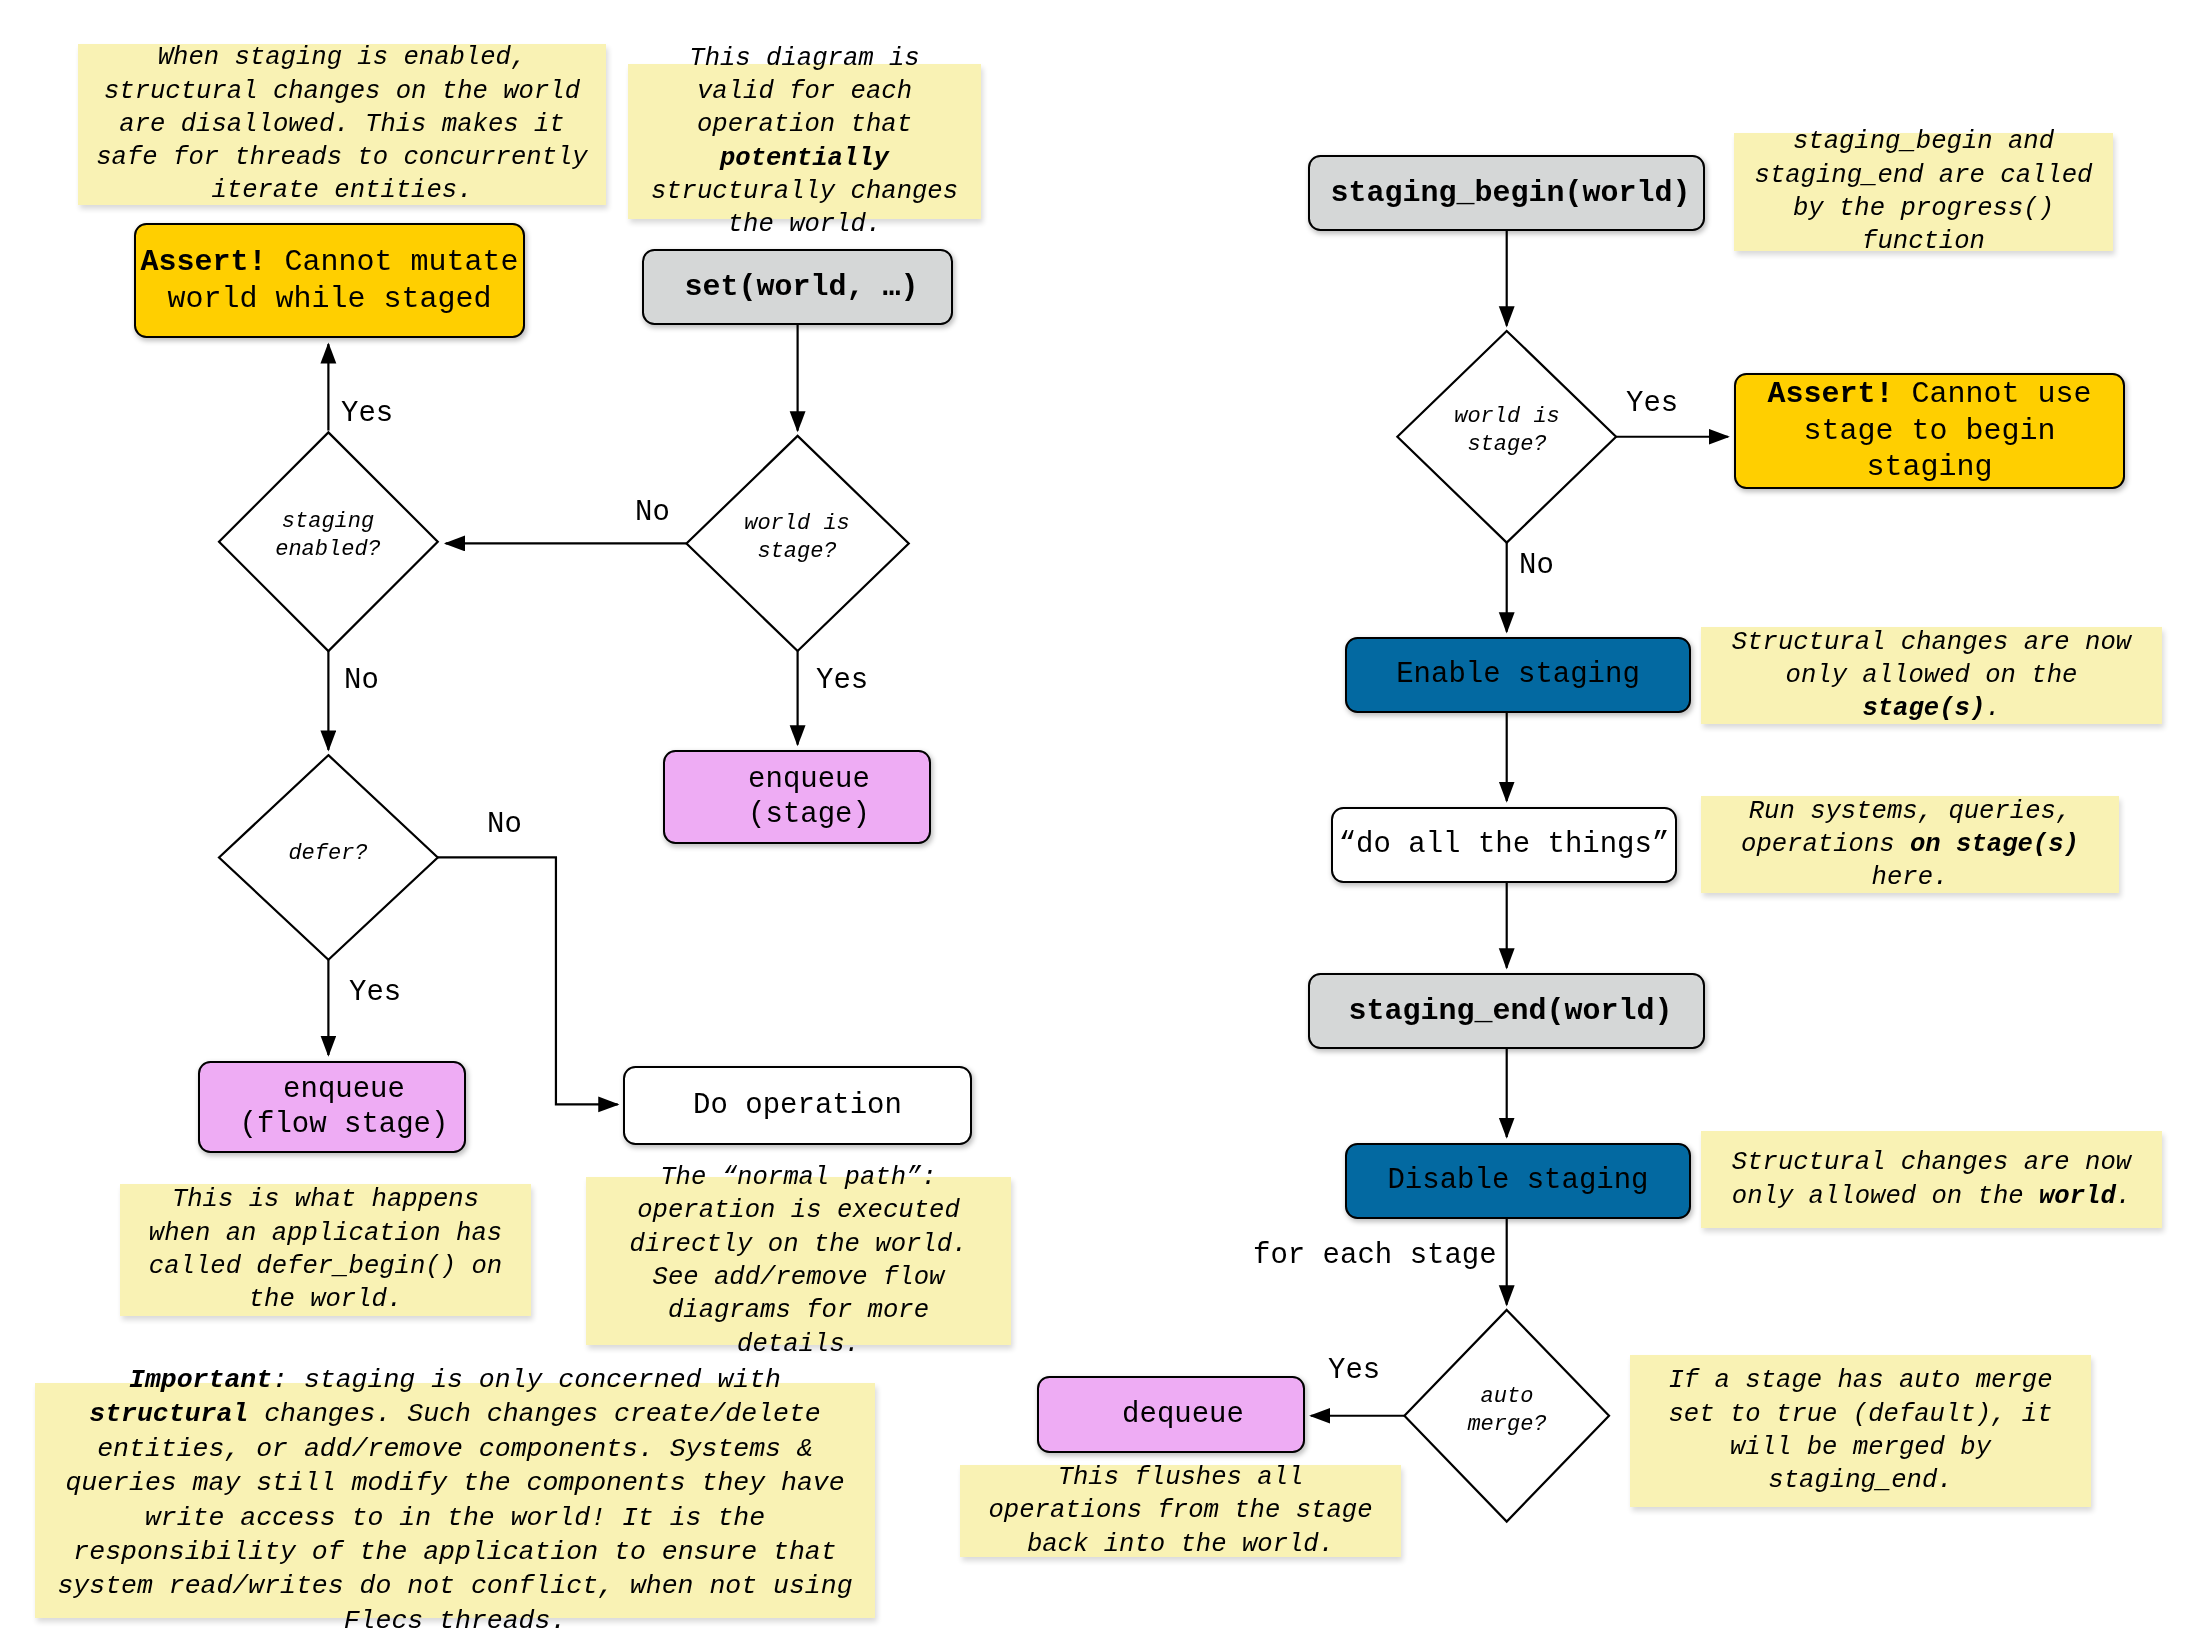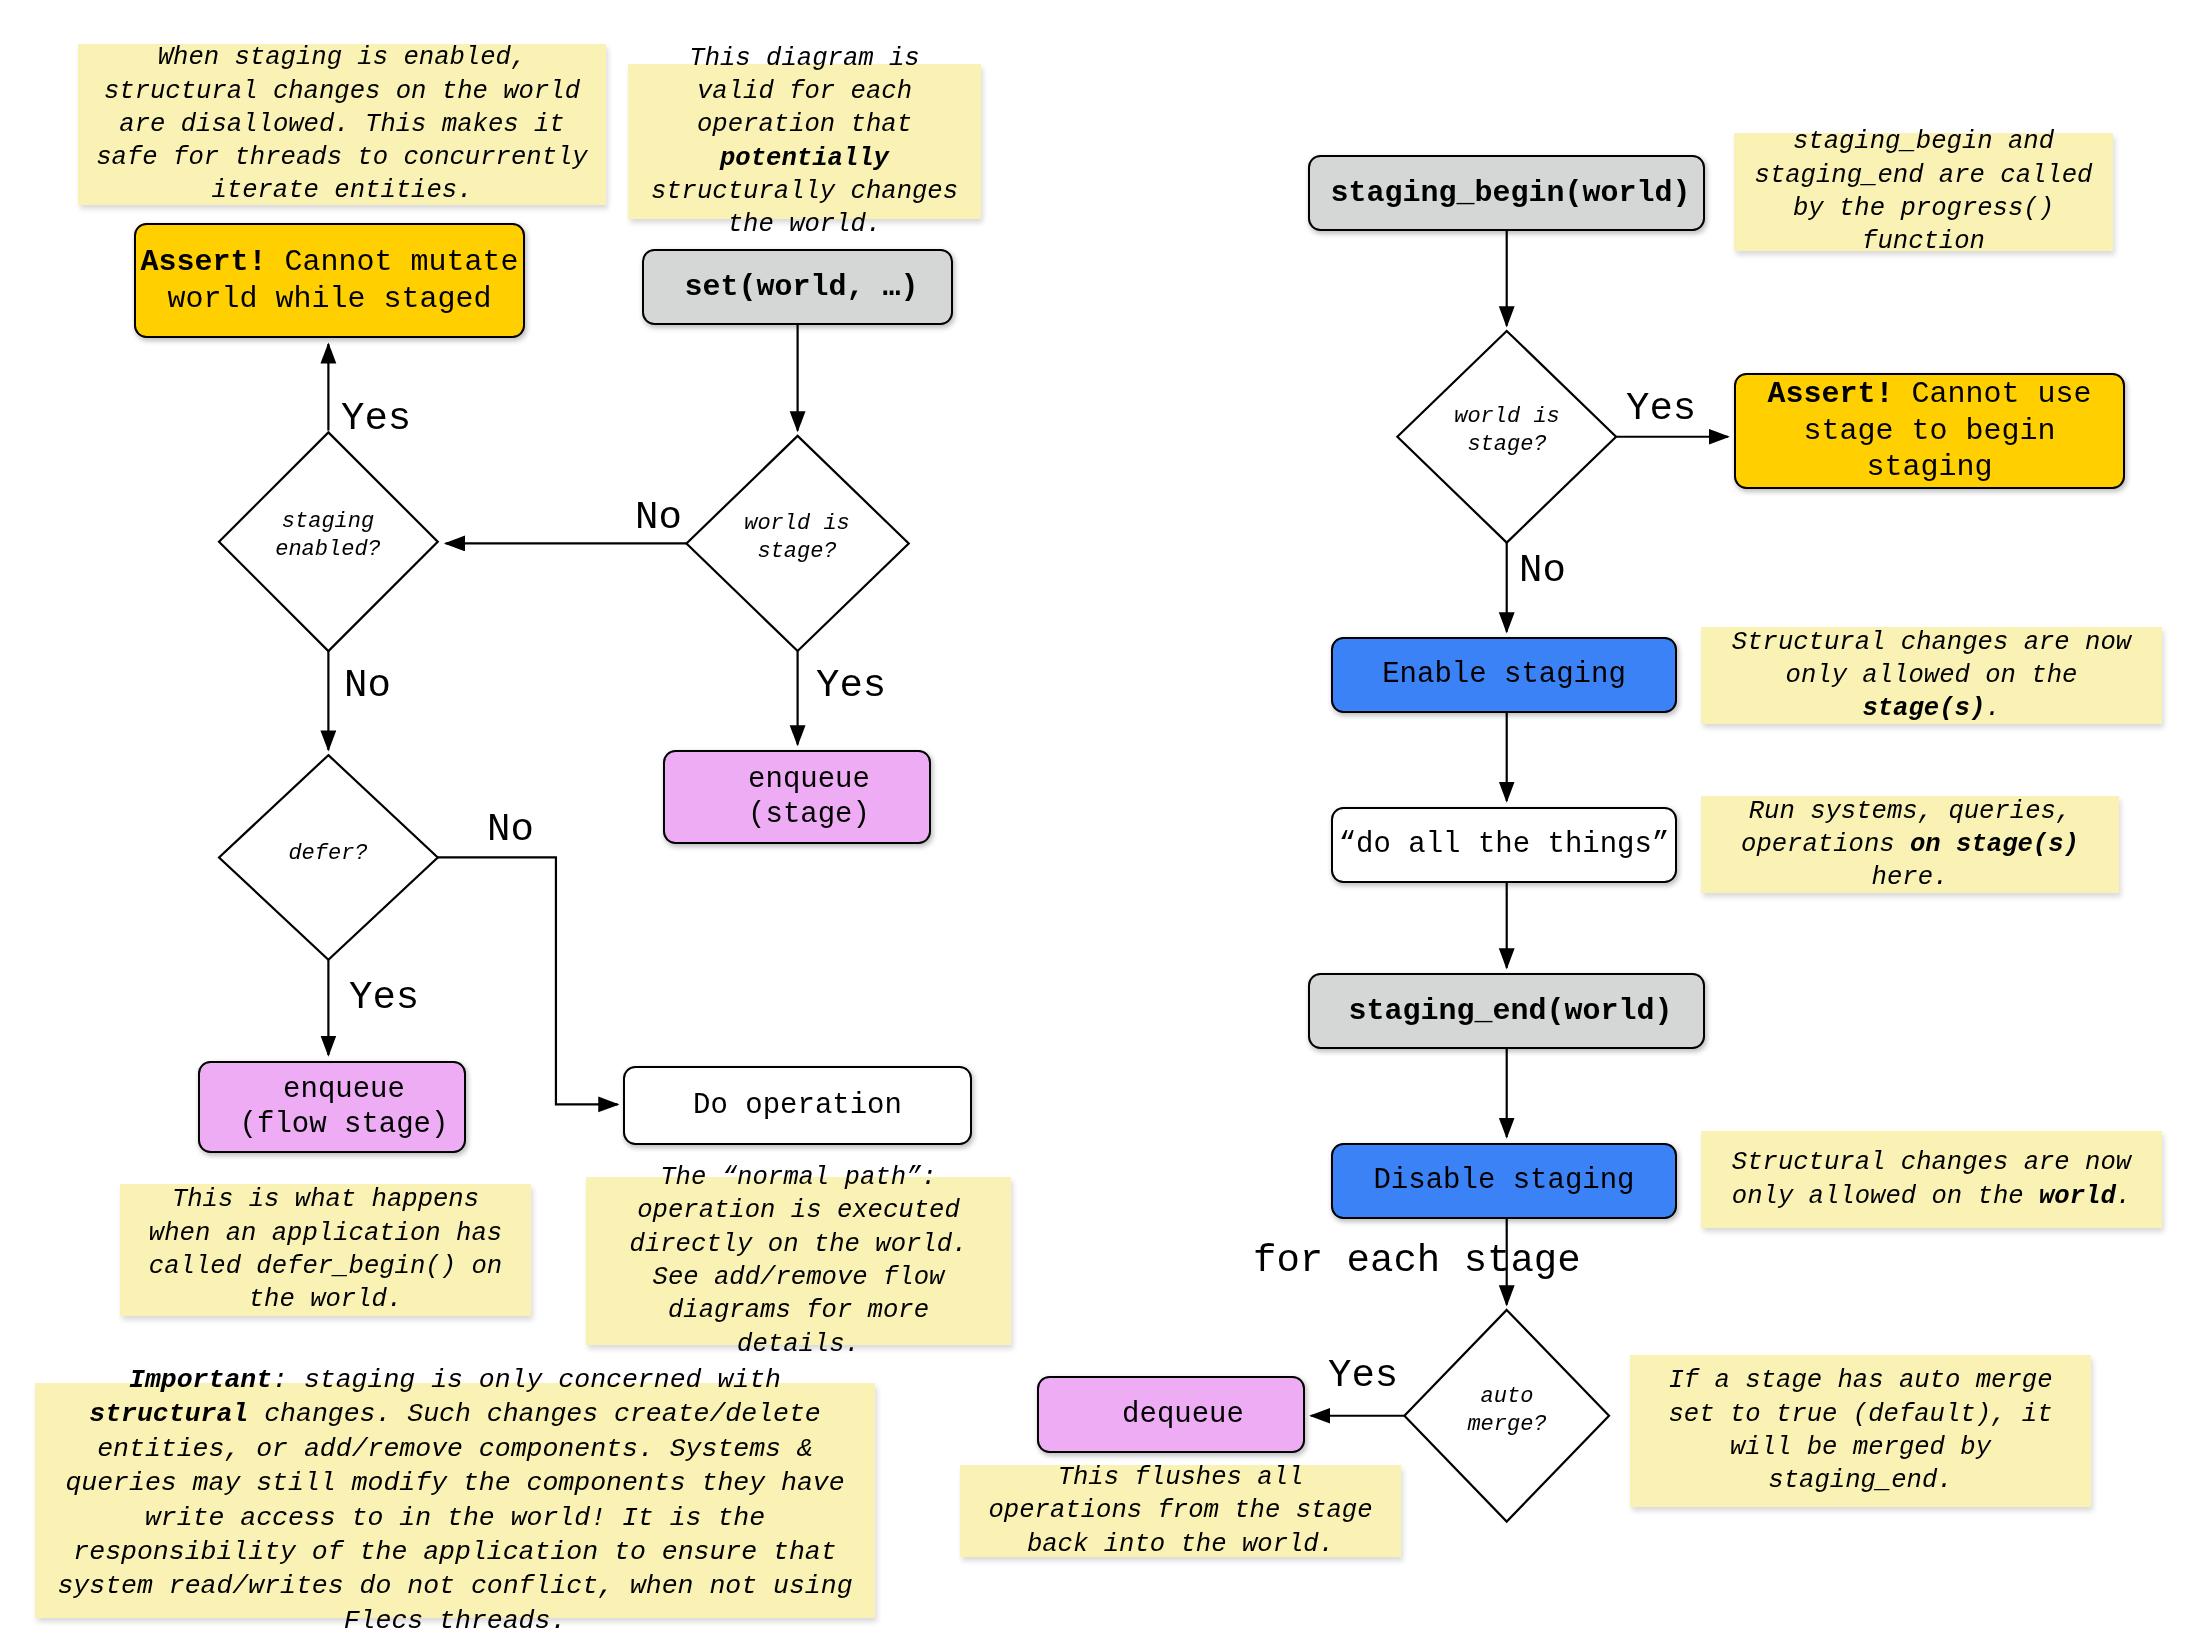--- a/index.html
+++ b/index.html
@@ -22,21 +22,21 @@
     border: 2.6px solid #000;
     border-radius: 12.4px;
     box-sizing: border-box;
     font-size: 29px; line-height: 1.22;
     box-shadow: 1.8px 2.6px 5.3px rgba(0,0,0,0.25);
     background: #fff;
   }
   .node.code { font-weight: bold; font-size: 30px; padding-left: 8px; }
   .gray   { background: #D5D7D7; }
   .gold   { background: #FFCF00; }
-  .slate  { background: #3b82f6; }
+  .slate  { background: #0369a1; margin-left: 14px; }
   .purple { background: #EEACF4; padding-left: 24px; }
   .whitebox { background: #FFFFFF; }
   .assert { font-size: 30px; }
   .b { font-weight: bold; }
 
   .note {
     position: absolute;
     background: #F9F2B4;
     font-style: italic;
     font-size: 25.6px; line-height: 1.3;
@@ -51,21 +51,21 @@
   .note.big { font-size: 26.5px; }
 
   .dtext {
     position: absolute;
     text-align: center;
     font-style: italic;
     font-size: 22px; line-height: 1.26;
   }
   .elabel {
     position: absolute;
-    font-size: 39px;
+    font-size: 29px;
     white-space: nowrap;
   }
 </style>
 </head>
 <body>
 
 <div class="canvas">
 
   <svg class="edges" width="2202" height="1644" viewBox="0 0 2496 1864">
     <defs>

